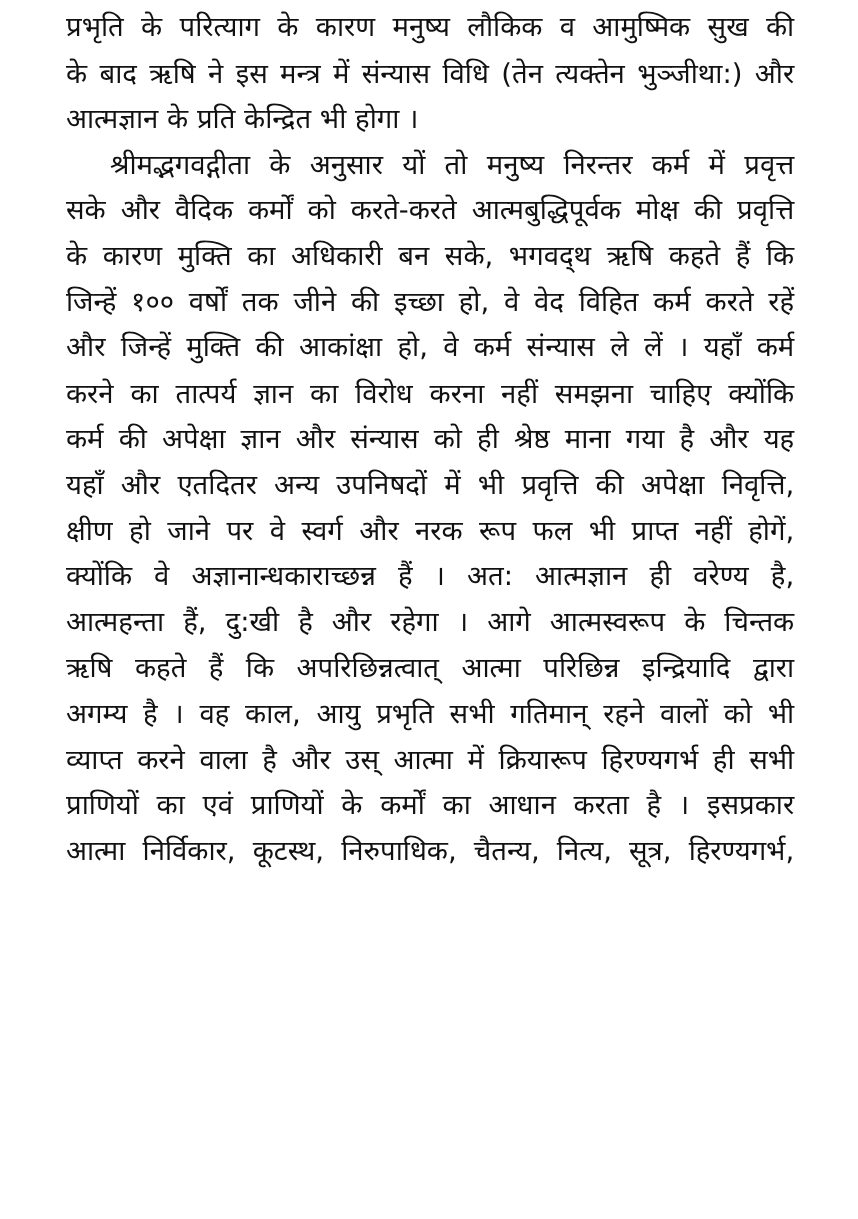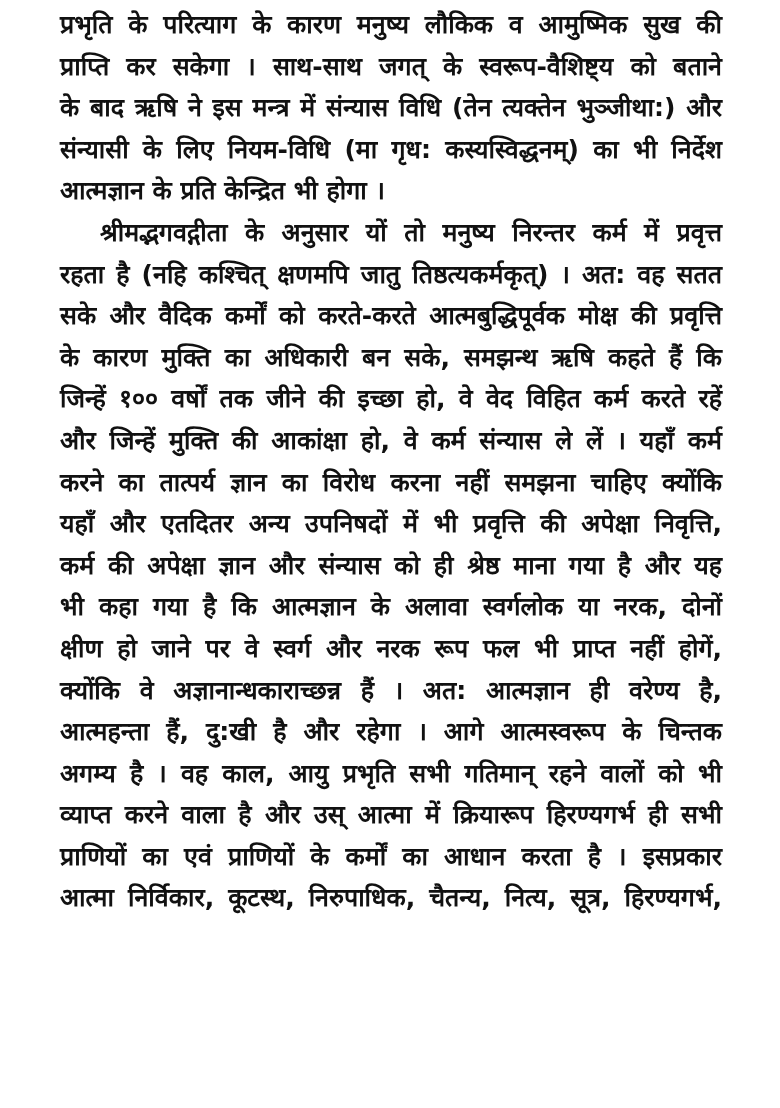--- a/index.html
+++ b/index.html
@@ -26,55 +26,51 @@
     .para {
       margin: 0;
     }
     .line {
       display: block;
       white-space: nowrap;
       text-align: justify;
       text-align-last: justify;
       height: 41.6px;
       overflow: visible;
-      font-weight: bold;
     }
     .line.last {
       text-align-last: left;
     }
     .line.indent {
       padding-left: 40px;
     }
   </style>
 </head>
 <body>
 
 <div class="page">
 
   <div class="para">
     <span class="line">प्रभृति के परित्याग के कारण मनुष्य लौकिक व आमुष्मिक सुख की</span>
-    <span class="line">प्राप्ति कर सकेगा । साथ-साथ जगत् के स्वरूप-वैशिष्ट्य को बताने</span>
     <span class="line">के बाद ऋषि ने इस मन्त्र में संन्यास विधि (तेन त्यक्तेन भुञ्जीथा:) और</span>
-    <span class="line">संन्यासी के लिए नियम-विधि (मा गृध: कस्यस्विद्धनम्) का भी निर्देश</span>
     <span class="line last">आत्मज्ञान के प्रति केन्द्रित भी होगा ।</span>
   </div>
 
   <div class="para">
     <span class="line indent">श्रीमद्भगवद्गीता के अनुसार यों तो मनुष्य निरन्तर कर्म में प्रवृत्त</span>
-    <span class="line">रहता है (नहि कश्चित् क्षणमपि जातु तिष्ठत्यकर्मकृत्) । अत: वह सतत</span>
     <span class="line">सके और वैदिक कर्मों को करते-करते आत्मबुद्धिपूर्वक मोक्ष की प्रवृत्ति</span>
-    <span class="line">के कारण मुक्ति का अधिकारी बन सके, समझन्थ ऋषि कहते हैं कि</span>
+    <span class="line">के कारण मुक्ति का अधिकारी बन सके, भगवद्थ ऋषि कहते हैं कि</span>
     <span class="line">जिन्हें १०० वर्षों तक जीने की इच्छा हो, वे वेद विहित कर्म करते रहें</span>
     <span class="line">और जिन्हें मुक्ति की आकांक्षा हो, वे कर्म संन्यास ले लें । यहाँ कर्म</span>
     <span class="line">करने का तात्पर्य ज्ञान का विरोध करना नहीं समझना चाहिए क्योंकि</span>
+    <span class="line">कर्म की अपेक्षा ज्ञान और संन्यास को ही श्रेष्ठ माना गया है और यह</span>
     <span class="line">यहाँ और एतदितर अन्य उपनिषदों में भी प्रवृत्ति की अपेक्षा निवृत्ति,</span>
-    <span class="line">कर्म की अपेक्षा ज्ञान और संन्यास को ही श्रेष्ठ माना गया है और यह</span>
-    <span class="line">भी कहा गया है कि आत्मज्ञान के अलावा स्वर्गलोक या नरक, दोनों</span>
     <span class="line">क्षीण हो जाने पर वे स्वर्ग और नरक रूप फल भी प्राप्त नहीं होगें,</span>
     <span class="line">क्योंकि वे अज्ञानान्धकाराच्छन्न हैं । अत: आत्मज्ञान ही वरेण्य है,</span>
     <span class="line">आत्महन्ता हैं, दु:खी है और रहेगा । आगे आत्मस्वरूप के चिन्तक</span>
+    <span class="line">ऋषि कहते हैं कि अपरिछिन्नत्वात् आत्मा परिछिन्न इन्द्रियादि द्वारा</span>
     <span class="line">अगम्य है । वह काल, आयु प्रभृति सभी गतिमान् रहने वालों को भी</span>
     <span class="line">व्याप्त करने वाला है और उस् आत्मा में क्रियारूप हिरण्यगर्भ ही सभी</span>
     <span class="line">प्राणियों का एवं प्राणियों के कर्मों का आधान करता है । इसप्रकार</span>
     <span class="line">आत्मा निर्विकार, कूटस्थ, निरुपाधिक, चैतन्य, नित्य, सूत्र, हिरण्यगर्भ,</span>
   </div>
 
 </div>
 
 </body></html>

